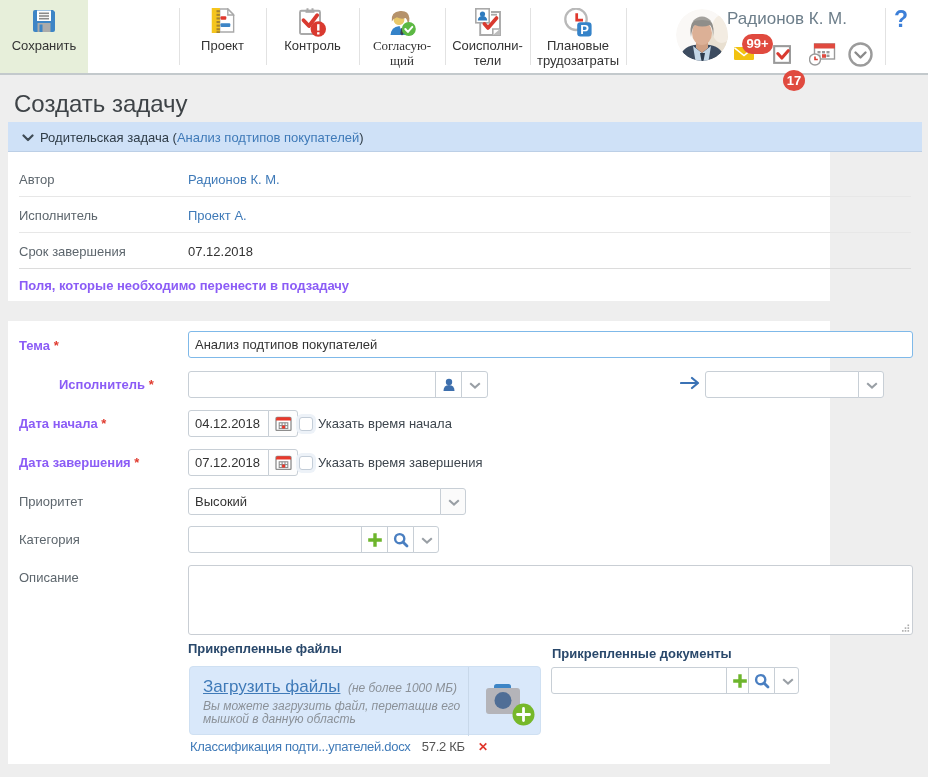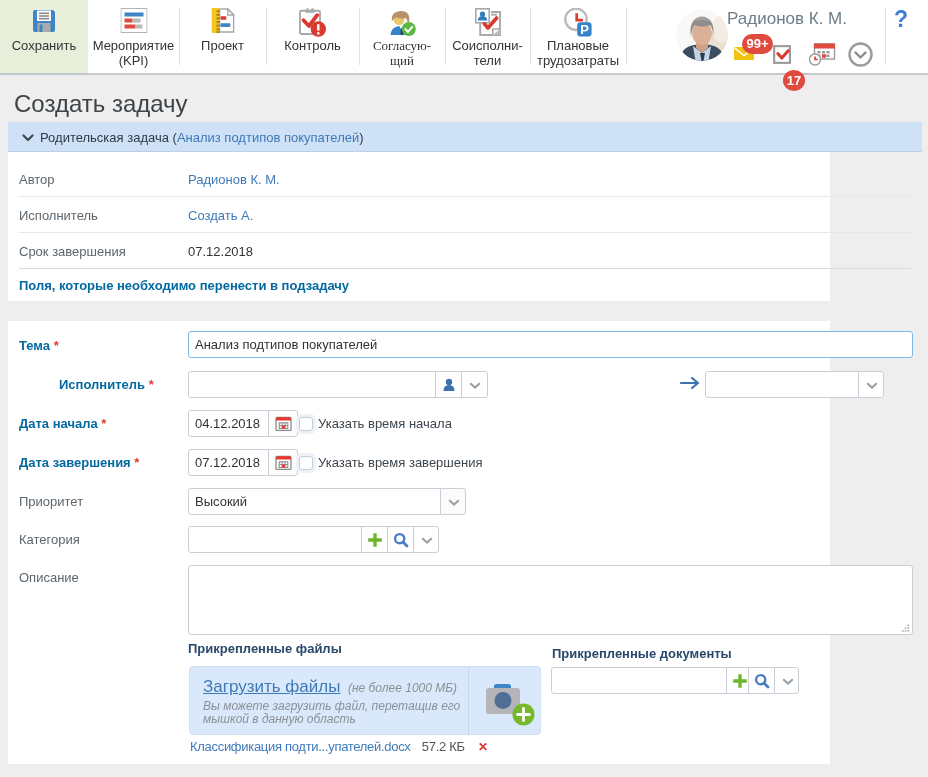--- a/index.html
+++ b/index.html
@@ -24,21 +24,21 @@
 .panel{position:absolute;left:8px;width:822px;background:#fff;}
 #panel1{top:122px;height:179px;}
 #banner{position:absolute;left:0;top:0;width:914px;height:30px;background:#cfe1f7;border-bottom:1px solid #bccfe6;}
 #banner .txt{position:absolute;left:32px;top:8px;color:#2e3b46;}
 a.lnk{color:#3f7ab8;text-decoration:none;}
 .p1row{position:absolute;left:11px;width:892px;height:36px;border-bottom:1px solid #e7e7e7;}
 .p1lbl{position:absolute;left:0px;top:11px;color:#5d666d;}
 .p1val{position:absolute;left:169px;top:11px;}
 #panel2{top:321px;height:443px;}
 .flbl{position:absolute;left:11px;color:#5d666d;}
-.flbl b{color:#0369a1;}
+.flbl b{color:#8b5cf6;}
 .req{color:#e03b2f;font-weight:bold;}
 .inp{position:absolute;background:#fff;border:1px solid #c8cfd6;border-radius:3px;font-size:13px;color:#333;font-family:"Liberation Sans",sans-serif;padding:0 6px;height:27px;line-height:25px;}
 .cell{position:absolute;border:1px solid #c8cfd6;background:#fff;height:27px;}
 .chk{position:absolute;width:14px;height:14px;background:#fff;border:1px solid #c3cdd8;border-radius:3px;box-shadow:0 0 0 3px #edf2f8;}
 .chklbl{position:absolute;color:#3e464e;}
 textarea.desc{position:absolute;resize:none;border:1px solid #c9ced4;border-radius:3px;background:#fff;}
 .secthead{position:absolute;font-weight:bold;color:#29486b;}
 </style>
 </head>
 <body>
@@ -48,31 +48,20 @@
       <path d="M2 4 q0-2 2-2 h18 l2 2 v18 q0 2 -2 2 h-18 q-2 0 -2 -2 z" fill="#3d85c6"></path>
       <rect x="6" y="2.5" width="14" height="10.5" fill="#fff"></rect>
       <rect x="8" y="4.5" width="10" height="1.6" fill="#8a8a8a"></rect>
       <rect x="8" y="7.2" width="10" height="1.6" fill="#8a8a8a"></rect>
       <rect x="8" y="9.9" width="10" height="1.6" fill="#8a8a8a"></rect>
       <path d="M6.5 24 v-9 h13 v9 z" fill="#ababab"></path>
       <rect x="8.5" y="16.5" width="3" height="7.5" fill="#3d85c6"></rect>
     </svg>
     <div class="tblabel">Сохранить</div>
   </div>
-  <div class="tbitem" style="left:88px;width:91px;">
-    <svg class="tbicon" width="27" height="25" viewBox="0 0 27 25">
-      <rect x="0.5" y="0.5" width="26" height="24" fill="#fff" stroke="#b3b3b3"></rect>
-      <rect x="4" y="4.5" width="19" height="4" fill="#3d85c6"></rect>
-      <rect x="4" y="10.5" width="8" height="4" fill="#e04a3f"></rect>
-      <rect x="12" y="10.5" width="8" height="4" fill="#b9b9b9"></rect>
-      <rect x="4" y="16.5" width="11" height="4" fill="#e04a3f"></rect>
-      <rect x="15" y="16.5" width="7" height="4" fill="#b9b9b9"></rect>
-    </svg>
-    <div class="tblabel">Мероприятие<br>(KPI)</div>
-  </div>
   <div class="tbitem" style="left:179px;width:87px;">
     <svg class="tbicon" width="23" height="25" viewBox="0 0 23 25">
       <path d="M8 1 h8.3 l6 6 v17 h-14.3 z" fill="#fff" stroke="#a9a9a9" stroke-width="1.7"></path>
       <path d="M16.3 1 l6 6 h-6 z" fill="#fbfbfb" stroke="#a9a9a9" stroke-width="1.4"></path>
       <rect x="0" y="0" width="8.4" height="25" fill="#f5c51d"></rect>
       <rect x="0" y="0" width="2" height="25" fill="#fmdd44" opacity="0"></rect>
       <rect x="5" y="2.2" width="3.4" height="2.1" fill="#a5832f"></rect>
       <rect x="5" y="5.8" width="3.4" height="2.1" fill="#a5832f"></rect>
       <rect x="5" y="9.4" width="3.4" height="2.1" fill="#a5832f"></rect>
       <rect x="5" y="13" width="3.4" height="2.1" fill="#a5832f"></rect>
@@ -206,21 +195,21 @@
         <path d="M1.5 1.5 l4.5 4.5 4.5-4.5" fill="none" stroke="#3f4b55" stroke-width="2.2" stroke-linecap="round" stroke-linejoin="round"></path>
       </svg>
     <div class="txt">Родительская задача (<a class="lnk" href="#">Анализ подтипов покупателей</a>)</div>
   </div>
   <div class="p1row" style="top:39px;">
     <div class="p1lbl">Автор</div>
       <div class="p1val"><a class="lnk" href="#">Радионов К. М.</a></div>
   </div>
   <div class="p1row" style="top:75px;">
     <div class="p1lbl">Исполнитель</div>
-      <div class="p1val"><a class="lnk" href="#">Создать А.</a></div>
+      <div class="p1val"><a class="lnk" href="#">Проект А.</a></div>
   </div>
   <div class="p1row" style="top:111px;border-bottom-color:#dcdcdc;text-align:center;">
     <div class="p1lbl">Срок завершения</div>
       <div class="p1val">07.12.2018</div>
   </div>
   <div class="flbl" style="left:11px;top:156px;"><b style="font-weight:bold;">Поля, которые необходимо перенести в подзадачу</b></div>
 </div>
 
 <div class="panel" id="panel2">
 

